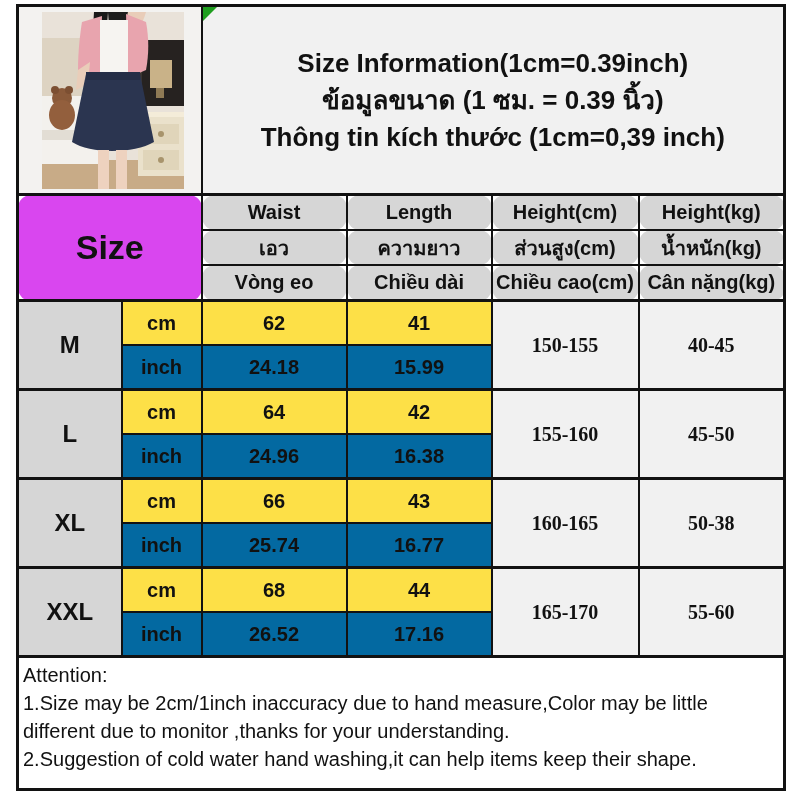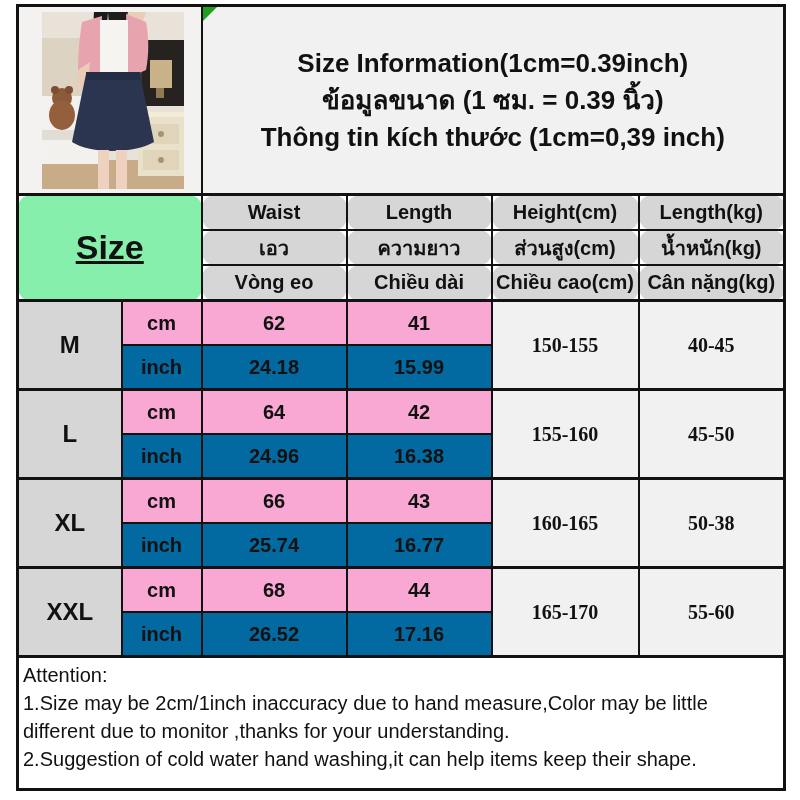--- a/index.html
+++ b/index.html
@@ -2,28 +2,28 @@
 <html><head>
 <meta charset="utf-8">
 <style>
   html,body{margin:0;padding:0;background:#ffffff;}
   body{width:800px;height:800px;position:relative;font-family:"Liberation Sans","DejaVu Sans",sans-serif;color:#111;}
   .sheet{position:absolute;left:0;top:0;width:800px;height:800px;background:#fff;}
   .tbl-wrap{position:absolute;left:16px;top:4px;width:767px;height:787px;}
   table.size-chart{width:100%;height:100%;border-collapse:collapse;table-layout:fixed;border:3px solid #121212;}
   td,th{border:2px solid #121212;text-align:center;vertical-align:middle;padding:0;overflow:hidden;font-weight:bold;}
   tr.sep td, tr.sep th{border-top-width:3px;}
-  .bg-light{background:#f9a8d4;}
+  .bg-light{background:#fde047;}
   .bg-white{background:#0369a1;}
   .img-cell{background:#f3f2f0;vertical-align:middle;}
   .title-cell{background:#f1f1f1;position:relative;font-size:26px;line-height:37px;}
   .title-cell .tl{white-space:nowrap;}
   .err-flag{position:absolute;top:0;left:0;width:0;height:0;border-top:14px solid #1f9e1f;border-right:14px solid transparent;}
   .hdr{font-size:20px;background:#d6d6d6;}
-  .size-corner{font-size:34px;background:#86efac;text-decoration:underline;}
+  .size-corner{font-size:34px;background:#d946ef;}
   .size-label{font-size:24px;background:#d6d6d6;}
   .unit{font-size:20px;}
   .num{font-size:20px;}
   .range{font-size:20px;background:#f1f1f1;font-family:Liberation Serif, serif;}
   .attention-cell{text-align:left;vertical-align:top;background:#ffffff;font-weight:400;font-size:20px;line-height:28px;padding:3px 6px 0 4px;}
   .photo{width:142px;height:177px;margin:4px 0 4px 23px;display:block;}
   
   tr.r-title td{height:186px;}
   tr.r-h td, tr.r-h th{height:33px;border-radius:13px;}
   tr.r-d td{height:42px;}
@@ -97,21 +97,21 @@
           <div class="tl">ข้อมูลขนาด (1 ซม. = 0.39 นิ้ว)</div>
           <div class="tl">Thông tin kích thước (1cm=0,39 inch)</div>
         </td>
       </tr>
 
       <tr class="r-h sep">
         <th colspan="2" rowspan="3" class="size-corner">Size</th>
         <th class="hdr">Waist</th>
         <th class="hdr">Length</th>
         <th class="hdr">Height(cm)</th>
-        <th class="hdr">Length(kg)</th>
+        <th class="hdr">Height(kg)</th>
       </tr>
       <tr class="r-h">
         <th class="hdr">เอว</th>
         <th class="hdr">ความยาว</th>
         <th class="hdr">ส่วนสูง(cm)</th>
         <th class="hdr">น้ำหนัก(kg)</th>
       </tr>
       <tr class="r-h">
         <th class="hdr">Vòng eo</th>
         <th class="hdr">Chiều dài</th>

